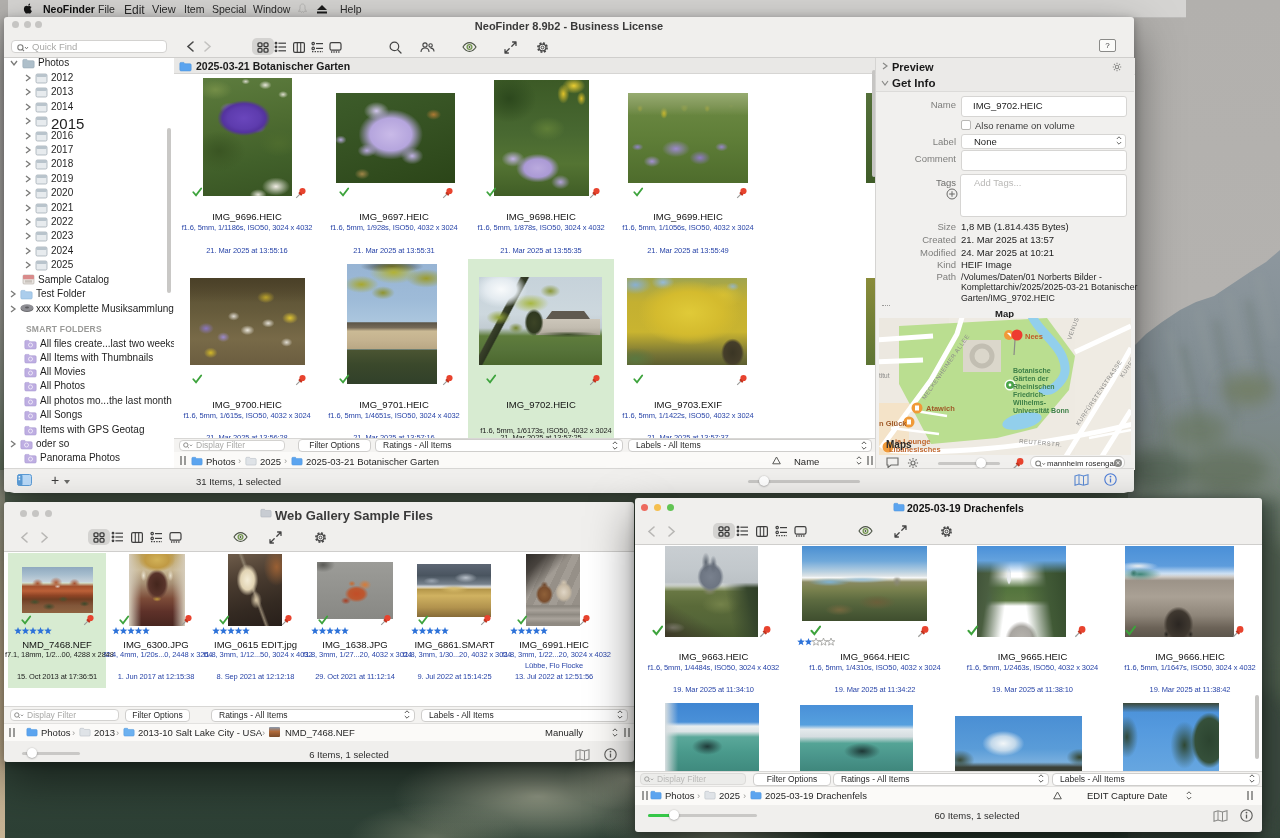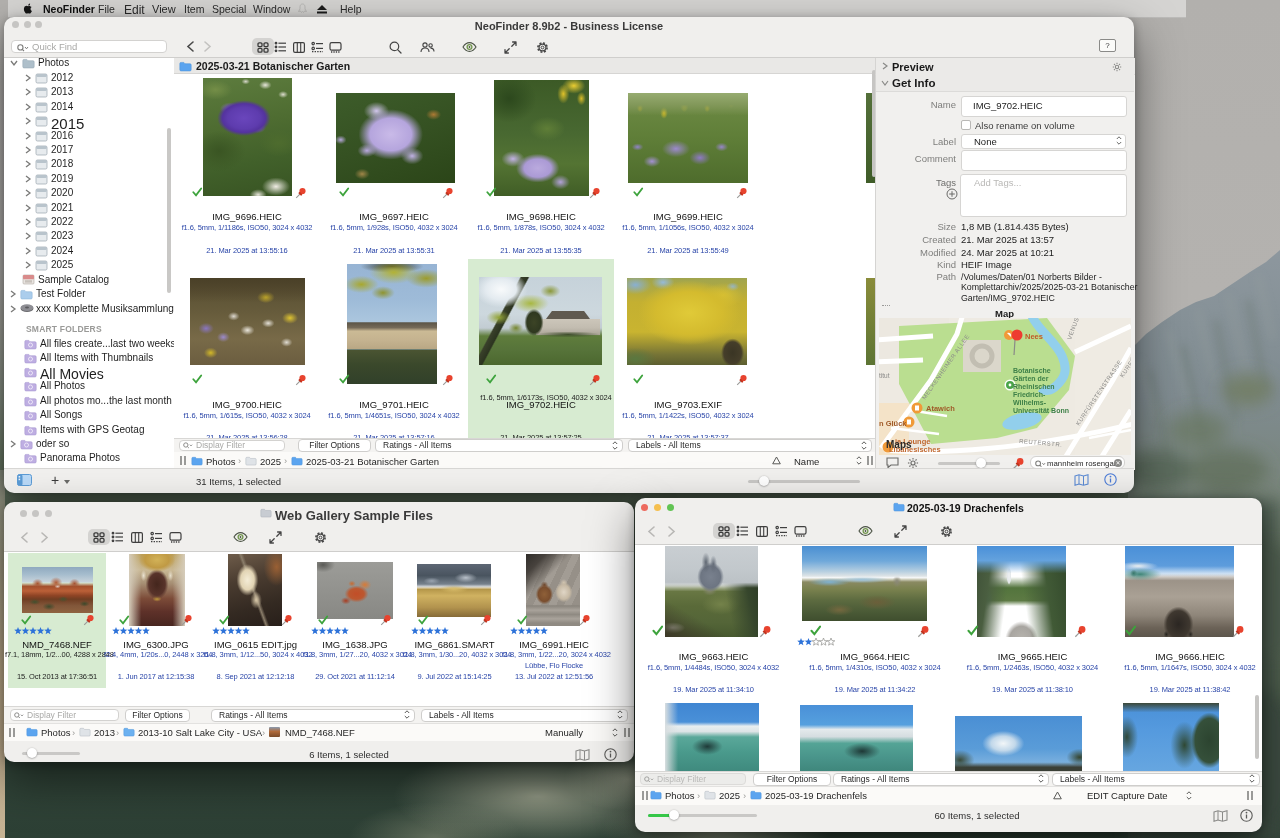--- a/index.html
+++ b/index.html
@@ -3,21 +3,21 @@
 <style>
 html,body{margin:0;padding:0;width:1280px;height:838px;overflow:hidden;font-family:"Liberation Sans",sans-serif;-webkit-font-smoothing:antialiased}
 .a{position:absolute}
 #wall{left:0;top:0;width:1280px;height:838px;
 background:
 radial-gradient(200px 70px at 42% 95%,rgba(150,156,136,.95),rgba(150,156,136,0) 72%),radial-gradient(160px 60px at 56% 99%,rgba(135,142,122,.9),rgba(135,142,122,0) 72%),radial-gradient(120px 50px at 34% 100%,rgba(120,128,108,.7),rgba(120,128,108,0) 72%),radial-gradient(90px 45px at 49% 93%,rgba(160,164,144,.8),rgba(160,164,144,0) 70%),
 radial-gradient(260px 200px at 97% 47%,rgba(170,164,150,.55),rgba(170,164,150,0) 70%),
 radial-gradient(220px 160px at 91% 40%,rgba(125,136,140,.6),rgba(125,136,140,0) 70%),
 linear-gradient(180deg,#b3b1ae 0%,#b2b0ad 32%,#a3a49c 39%,#8b9488 47%,#6d7d68 55%,#4b5e4e 64%,#36493c 76%,#2d4035 100%)}
 #ltan{left:0;top:470px;width:5px;height:368px;background:linear-gradient(180deg,#8d9282,#c0ad8c 55%,#c6b394)}
-.win{position:absolute;background:#f0efed;border-radius:10px;box-shadow:0 18px 45px rgba(0,0,0,.5),0 2px 10px rgba(0,0,0,.3)}
+.win{position:absolute;background:#f0efed;border-radius:3px;box-shadow:0 18px 45px rgba(0,0,0,.5),0 2px 10px rgba(0,0,0,.3)}
 .tl{position:absolute;width:7px;height:7px;border-radius:50%}
 .ttl{position:absolute;font-weight:bold;font-size:11px;color:#3a3a3a;white-space:nowrap}
 .seg{position:absolute;border-radius:5px;background:#d4d3d1}
 .fbox{position:absolute;background:#fff;border:1px solid #d3d2d0;border-radius:4px;font-size:9.5px;color:#a9a9a7;line-height:11px;white-space:nowrap}
 .btnw{position:absolute;background:#fff;border:1px solid #cfcecc;border-radius:4px;font-size:9.5px;color:#2a2a2a;text-align:center;white-space:nowrap}
 .fn{position:absolute;font-size:9.5px;color:#121212;text-align:center;white-space:nowrap}
 .ex{position:absolute;font-size:7.5px;letter-spacing:-.1px;color:#2945a8;text-align:center;white-space:nowrap}
 .ph{position:absolute}
 .gl{position:absolute;font-size:10px;color:#2a2a2a;white-space:nowrap}
 .lbl{position:absolute;font-size:9.5px;color:#7e7e7c;text-align:right;white-space:nowrap}
@@ -332,21 +332,21 @@
 <div class="a" style="left:36px;top:279.5px;font-size:10px;color:#1e1e1e;white-space:nowrap">All files create...last two weeks</div>
 <svg style="left:20px;top:294.5px" width="13" height="11" viewBox="0 0 13 11">
         <path d="M.8 2.6 q0-1.2 1.2-1.2 h2.8 l1.2 1.3 h5 q1.2 0 1.2 1.2 v4.9 q0 1.2-1.2 1.2 h-9 q-1.2 0-1.2-1.2 Z" fill="#beaee2" stroke="#a393cc" stroke-width=".5"></path>
         <circle cx="6.5" cy="6" r="2" fill="none" stroke="#efeaf8" stroke-width=".9"></circle>
       </svg>
 <div class="a" style="left:36px;top:293.5px;font-size:10px;color:#1e1e1e;white-space:nowrap">All Items with Thumbnails</div>
 <svg style="left:20px;top:309px" width="13" height="11" viewBox="0 0 13 11">
         <path d="M.8 2.6 q0-1.2 1.2-1.2 h2.8 l1.2 1.3 h5 q1.2 0 1.2 1.2 v4.9 q0 1.2-1.2 1.2 h-9 q-1.2 0-1.2-1.2 Z" fill="#beaee2" stroke="#a393cc" stroke-width=".5"></path>
         <circle cx="6.5" cy="6" r="2" fill="none" stroke="#efeaf8" stroke-width=".9"></circle>
       </svg>
-<div class="a" style="left:36px;top:308px;font-size:14px;color:#1e1e1e;white-space:nowrap">All Movies</div>
+<div class="a" style="left:36px;top:308px;font-size:10px;color:#1e1e1e;white-space:nowrap">All Movies</div>
 <svg style="left:20px;top:323px" width="13" height="11" viewBox="0 0 13 11">
         <path d="M.8 2.6 q0-1.2 1.2-1.2 h2.8 l1.2 1.3 h5 q1.2 0 1.2 1.2 v4.9 q0 1.2-1.2 1.2 h-9 q-1.2 0-1.2-1.2 Z" fill="#beaee2" stroke="#a393cc" stroke-width=".5"></path>
         <circle cx="6.5" cy="6" r="2" fill="none" stroke="#efeaf8" stroke-width=".9"></circle>
       </svg>
 <div class="a" style="left:36px;top:322px;font-size:10px;color:#1e1e1e;white-space:nowrap">All Photos</div>
 <svg style="left:20px;top:337.5px" width="13" height="11" viewBox="0 0 13 11">
         <path d="M.8 2.6 q0-1.2 1.2-1.2 h2.8 l1.2 1.3 h5 q1.2 0 1.2 1.2 v4.9 q0 1.2-1.2 1.2 h-9 q-1.2 0-1.2-1.2 Z" fill="#beaee2" stroke="#a393cc" stroke-width=".5"></path>
         <circle cx="6.5" cy="6" r="2" fill="none" stroke="#efeaf8" stroke-width=".9"></circle>
       </svg>
 <div class="a" style="left:36px;top:336.5px;font-size:10px;color:#1e1e1e;white-space:nowrap">All photos mo...the last month</div>
@@ -472,21 +472,21 @@
 <div class="fn" style="left:444px;top:153px;width:140px">IMG_9699.HEIC</div>
 <div class="ex" style="left:442px;top:164.5px;width:144px">f1.6, 5mm, 1/1056s, ISO50, 4032 x 3024</div>
 <div class="ex" style="left:444px;top:187.5px;width:140px">21. Mar 2025 at 13:55:49</div>
 <div class="fn" style="left:3px;top:341px;width:140px">IMG_9700.HEIC</div>
 <div class="ex" style="left:1px;top:352.5px;width:144px">f1.6, 5mm, 1/615s, ISO50, 4032 x 3024</div>
 <div class="ex" style="left:3px;top:375px;width:140px">21. Mar 2025 at 13:56:28</div>
 <div class="fn" style="left:150px;top:341px;width:140px">IMG_9701.HEIC</div>
 <div class="ex" style="left:148px;top:352.5px;width:144px">f1.6, 5mm, 1/4651s, ISO50, 3024 x 4032</div>
 <div class="ex" style="left:150px;top:375px;width:140px">21. Mar 2025 at 13:57:16</div>
 <div class="fn" style="left:297px;top:341px;width:140px">IMG_9702.HEIC</div>
-<div class="ex" style="left:295px;top:335px;width:154px;color:#1c1c1c">f1.6, 5mm, 1/6173s, ISO50, 4032 x 3024</div>
+<div class="ex" style="left:295px;top:368px;width:154px;color:#1c1c1c">f1.6, 5mm, 1/6173s, ISO50, 4032 x 3024</div>
 <div class="ex" style="left:297px;top:375px;width:140px;color:#1c1c1c">21. Mar 2025 at 13:57:25</div>
 <div class="fn" style="left:444px;top:341px;width:140px">IMG_9703.EXIF</div>
 <div class="ex" style="left:442px;top:352.5px;width:144px">f1.6, 5mm, 1/1422s, ISO50, 4032 x 3024</div>
 <div class="ex" style="left:444px;top:375px;width:140px">21. Mar 2025 at 13:57:37</div>
 </div>
 <div class="a" style="left:867.5px;top:53px;width:4px;height:107px;background:#c6c5c3;border-radius:2px"></div>
 <div class="a" style="left:871px;top:41px;width:259px;height:412px;background:#f1f0ee;border-left:1px solid #d5d4d2"></div>
 <div class="a" style="left:871px;top:41px;width:259px;height:16px;background:#ebeae8;border-left:1px solid #d5d4d2;border-bottom:1px solid #dcdbd9"></div>
 <svg style="left:878px;top:45px" width="6" height="8" viewBox="0 0 6 8">
       <path d="M1 1 L5 4 L1 7" fill="none" stroke="#8a8a88" stroke-width="1.2"></path>

